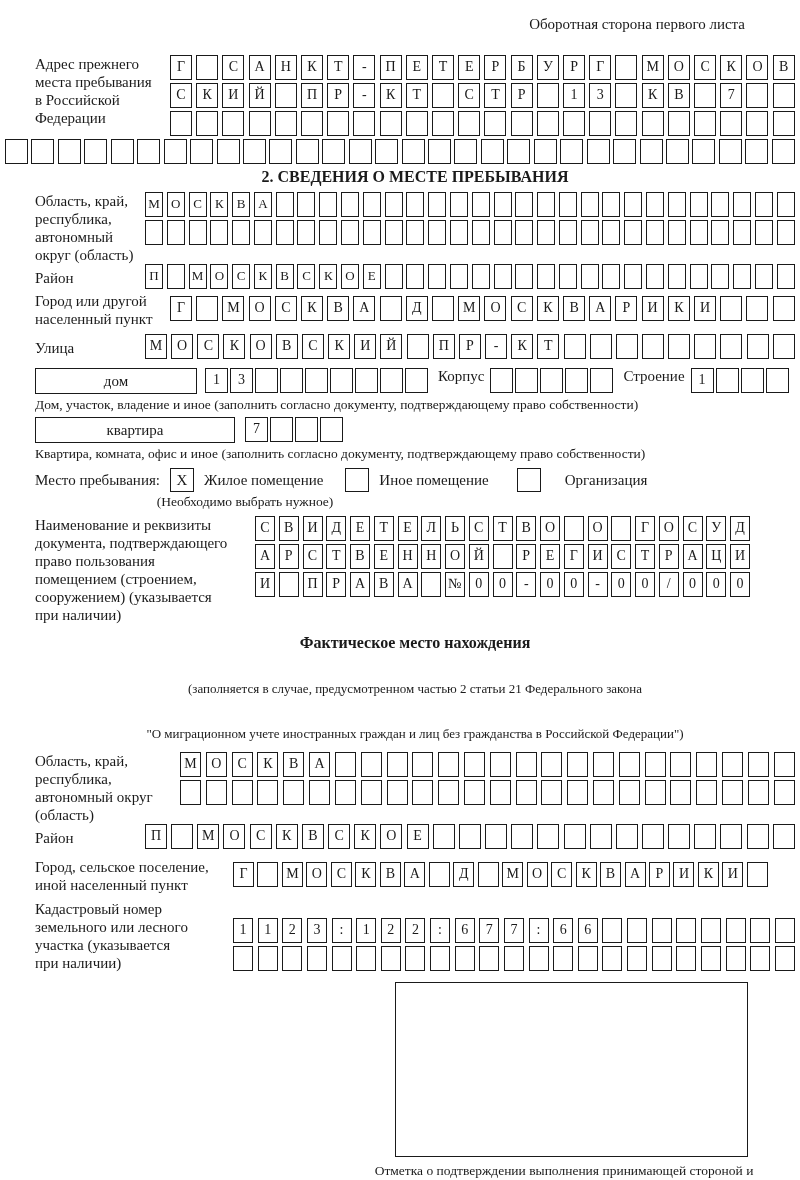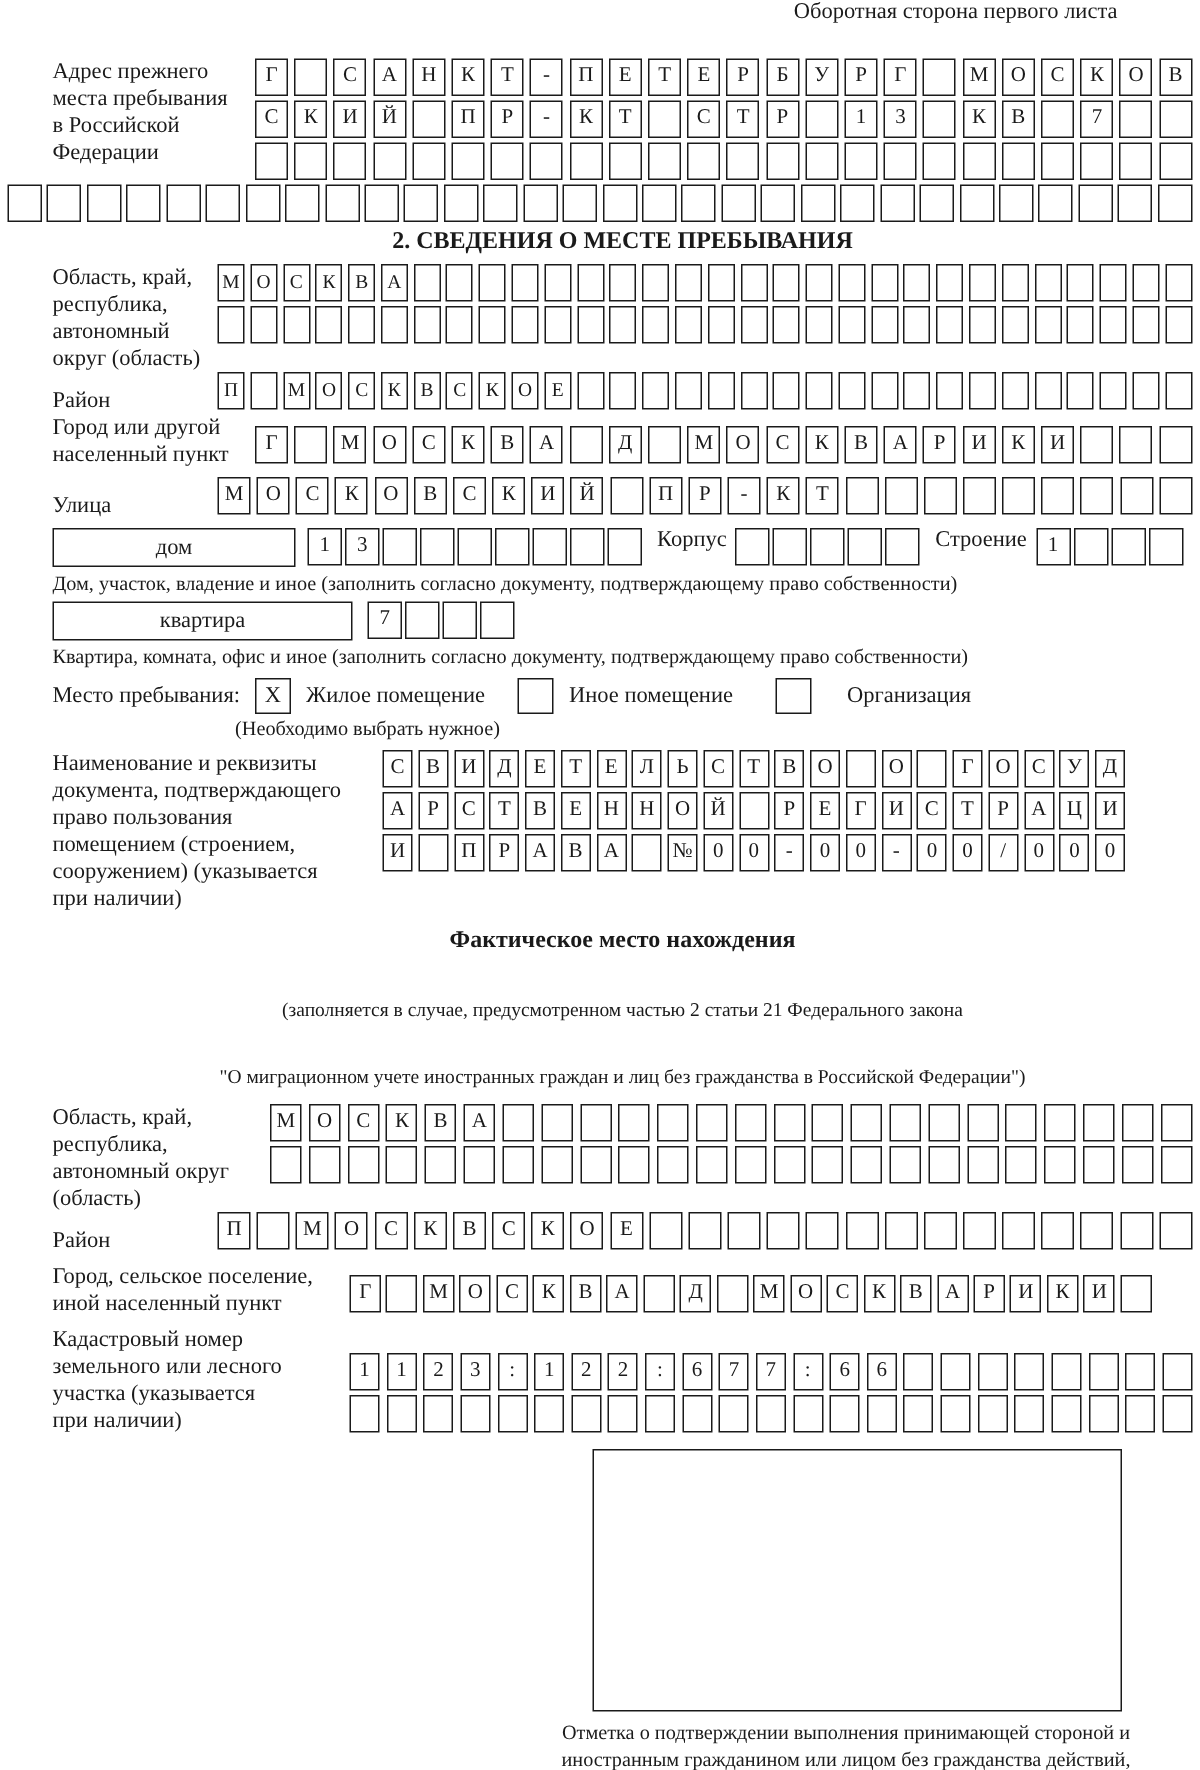--- a/index.html
+++ b/index.html
@@ -1,28 +1,28 @@
 <!DOCTYPE html>
 <html><head>
 <meta charset="utf-8">
 <style>
   html,body{margin:0;padding:0;background:#fff;}
   body{
     width:800px;height:1180px;
     font-family:"Liberation Serif","DejaVu Serif",serif;
     color:#1a1a1a;overflow:hidden;
   }
-  .page{position:relative;width:800px;height:1180px;box-sizing:border-box;}
+  .page{position:relative;width:800px;height:1180px;padding-top:16px;box-sizing:border-box;}
   .content{padding-left:35px;width:760px;}
 
   .corner-note{text-align:right;padding-right:55px;font-size:15px;margin-bottom:22px;}
 
   
   .frow{display:flex;align-items:flex-start;}
-  .frow.vcenter{align-items:flex-end;}
+  .frow.vcenter{align-items:center;}
   .lbl{white-space:pre-line;font-size:15px;line-height:18px;flex:0 0 auto;}
   .cellcol{flex:0 0 auto;}
 
   .cellrow{display:flex;justify-content:space-between;margin-bottom:3px;}
   .cell{
     flex:0 0 auto;box-sizing:border-box;height:25px;line-height:22px;
     border:1.5px solid #1a1a1a;background:#fff;text-align:center;
     font-size:14px;
   }
   

